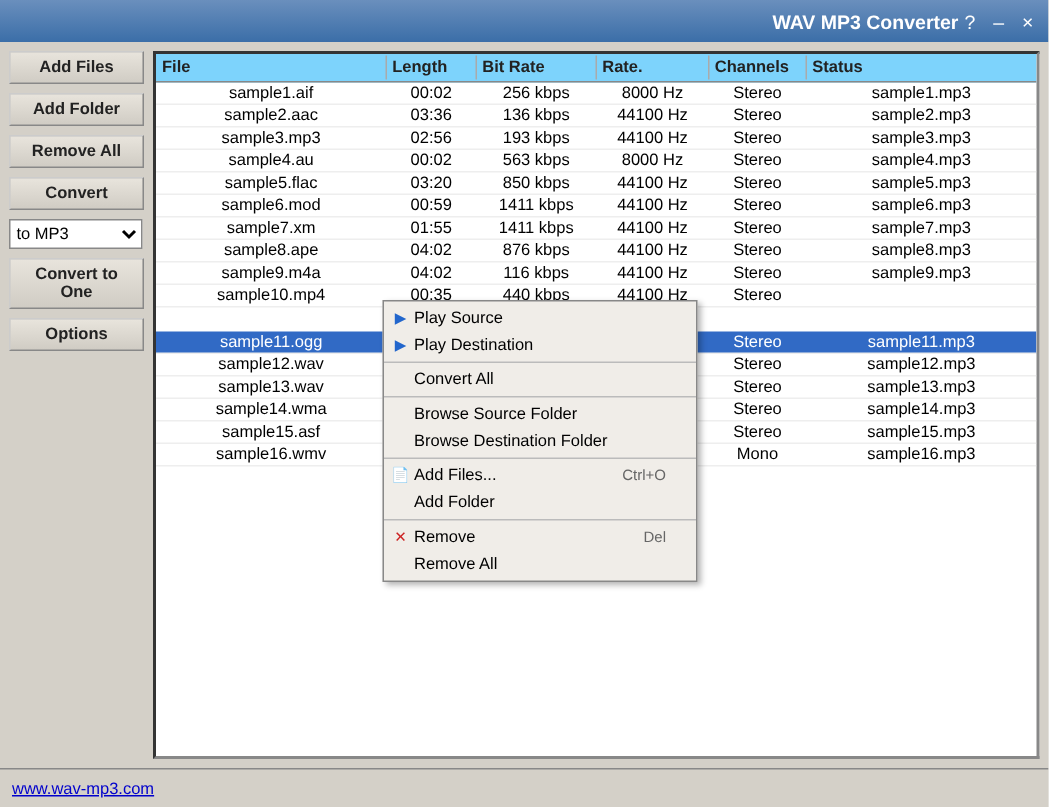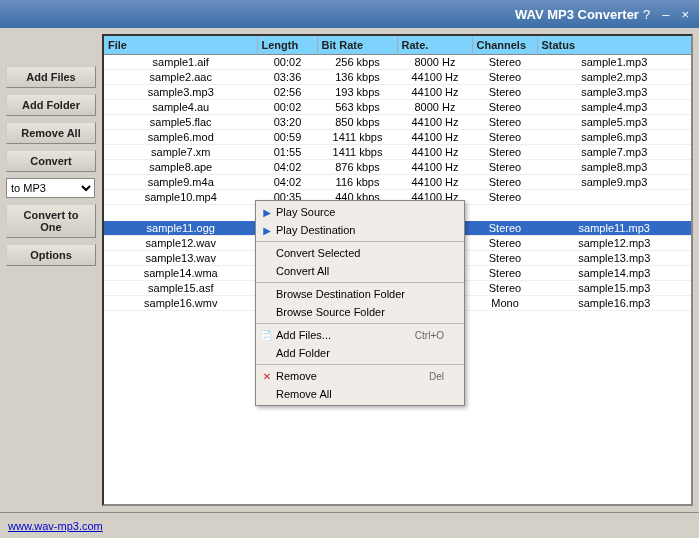--- a/index.html
+++ b/index.html
@@ -48,21 +48,20 @@
       gap: 6px;
     }
 
     
     .sidebar {
       display: flex;
       flex-direction: column;
       gap: 6px;
       width: 90px;
       flex-shrink: 0;
-      margin-top: 32px;
     }
     .sidebar-btn {
       background: linear-gradient(to bottom, #e8e4dc, #d0ccc4);
       border: 1px solid #888;
       border-top-color: #ccc;
       border-left-color: #ccc;
       padding: 4px 6px;
       text-align: center;
       cursor: pointer;
       font-size: 11px;
@@ -364,31 +363,28 @@
 <div class="ctx-item">
       <span class="ctx-icon" style="color: rgb(34, 102, 204);">▶</span>
       <span>Play Source</span>
     </div>
     <div class="ctx-item">
       <span class="ctx-icon" style="color: rgb(34, 102, 204);">▶</span>
       <span>Play Destination</span>
     </div>
     <div class="ctx-separator"></div>
     <div class="ctx-item">
-      <span>Convert Selected</span>
-    </div>
-    <div class="ctx-item">
       <span>Convert All</span>
     </div>
     <div class="ctx-separator"></div>
     <div class="ctx-item">
+      <span>Browse Source Folder</span>
+    </div>
+    <div class="ctx-item">
       <span>Browse Destination Folder</span>
-    </div>
-    <div class="ctx-item">
-      <span>Browse Source Folder</span>
     </div>
     <div class="ctx-separator"></div>
     <div class="ctx-item">
       <span class="ctx-icon">📄</span>
       <span>Add Files...</span>
       <span class="ctx-shortcut">Ctrl+O</span>
     </div>
     <div class="ctx-item">
       <span>Add Folder</span>
     </div>

